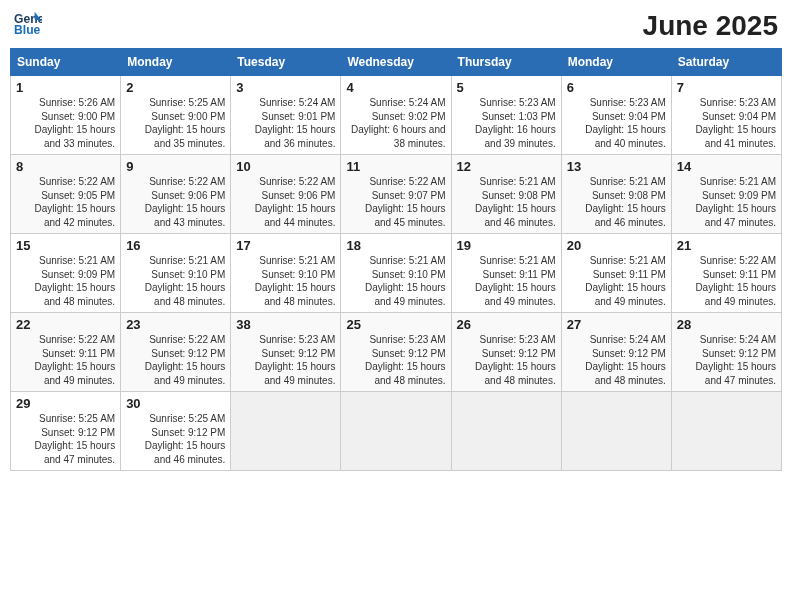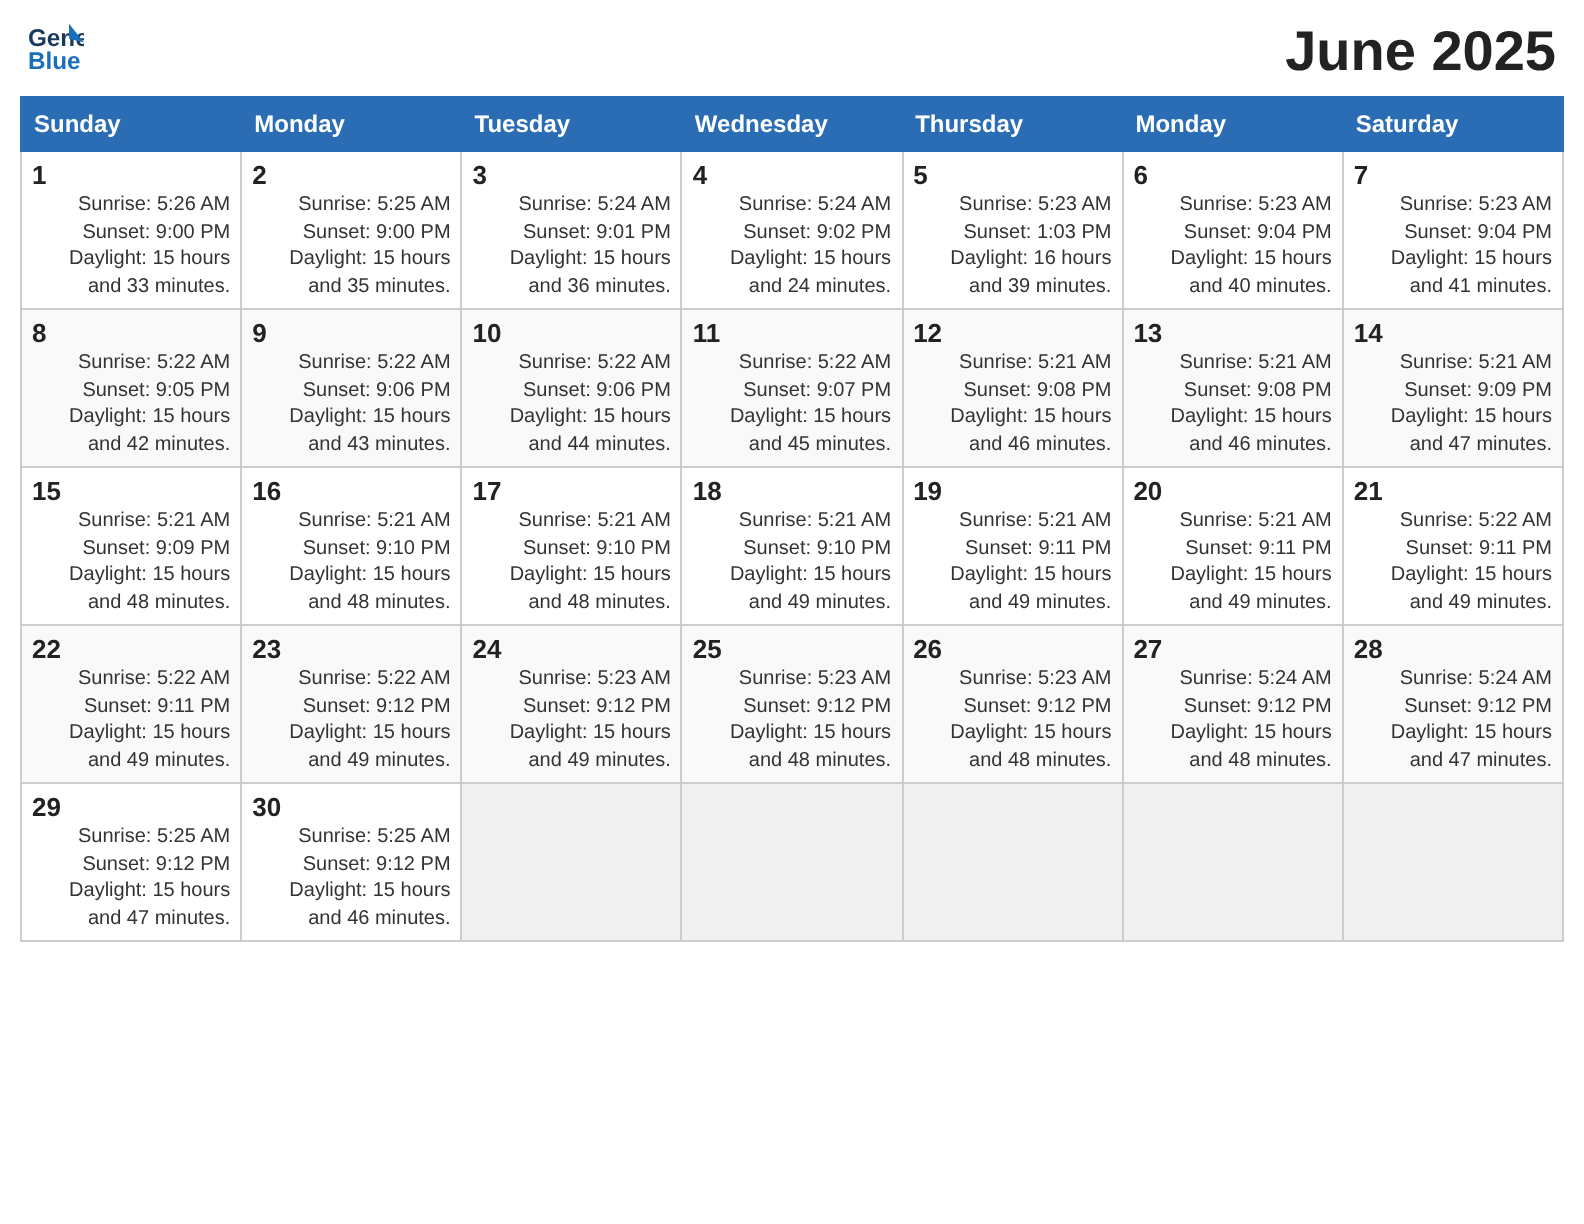--- a/index.html
+++ b/index.html
@@ -134,21 +134,21 @@
           <span>Sunrise: 5:24 AM</span><br>
           <span>Sunset: 9:01 PM</span><br>
           <span>Daylight: 15 hours and 36 minutes.</span>
         </div>
         </td>
         <td>
         <span class="day-num">4</span>
         <div class="day-info">
           <span>Sunrise: 5:24 AM</span><br>
           <span>Sunset: 9:02 PM</span><br>
-          <span>Daylight: 15 hours and 24 minutes.</span>
+          <span>Daylight: 6 hours and 38 minutes.</span>
         </div>
         </td>
         <td>
         <span class="day-num">5</span>
         <div class="day-info">
           <span>Sunrise: 5:23 AM</span><br>
           <span>Sunset: 1:03 PM</span><br>
           <span>Daylight: 16 hours and 39 minutes.</span>
         </div>
         </td>
@@ -296,21 +296,21 @@
         </td>
         <td>
         <span class="day-num">23</span>
         <div class="day-info">
           <span>Sunrise: 5:22 AM</span><br>
           <span>Sunset: 9:12 PM</span><br>
           <span>Daylight: 15 hours and 49 minutes.</span>
         </div>
         </td>
         <td>
-        <span class="day-num">24</span>
+        <span class="day-num">38</span>
         <div class="day-info">
           <span>Sunrise: 5:23 AM</span><br>
           <span>Sunset: 9:12 PM</span><br>
           <span>Daylight: 15 hours and 49 minutes.</span>
         </div>
         </td>
         <td>
         <span class="day-num">25</span>
         <div class="day-info">
           <span>Sunrise: 5:23 AM</span><br>

